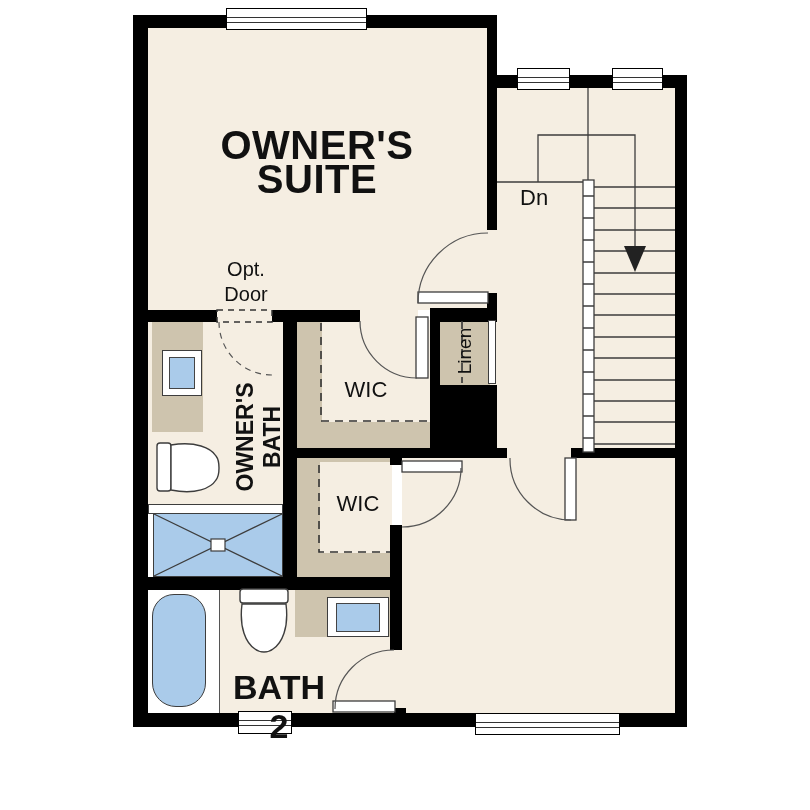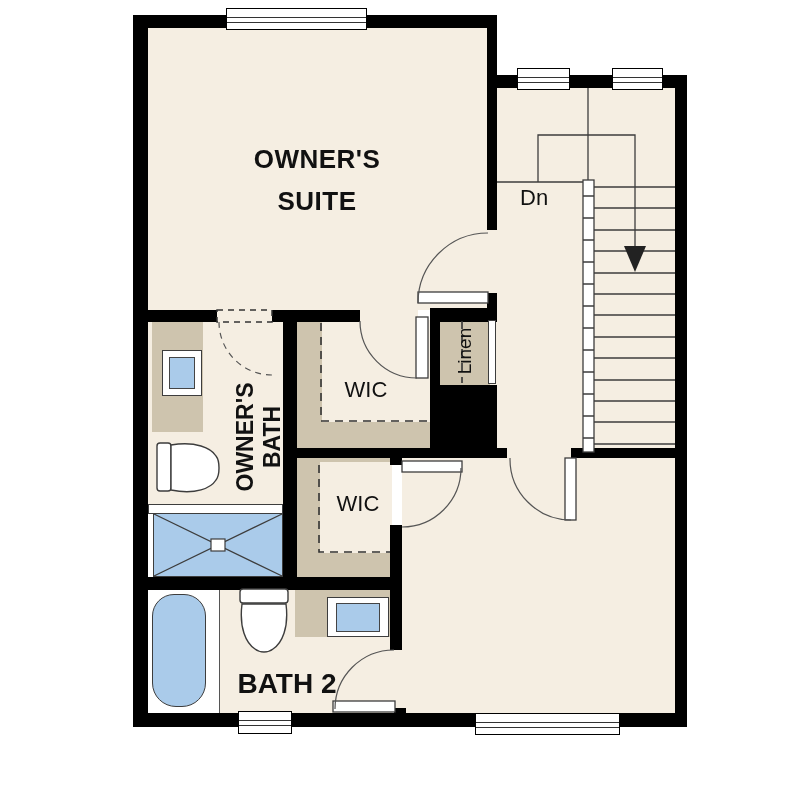--- a/index.html
+++ b/index.html
@@ -144,32 +144,36 @@
     </g>
 
     <g>
       <rect class="fix" x="157" y="443" width="14" height="48" rx="3"></rect>
       <path class="fix" d="M171,445 C196,441 211,448 216,456 C220,461 220,475 216,480 C211,488 196,495 171,490 Z"></path>
       <rect class="fix" x="240" y="589" width="48" height="14" rx="3"></rect>
       <path class="fix" d="M242,604 C239,628 246,643 255,649 C260,653 268,653 273,649 C282,643 289,628 286,604 Z"></path>
     </g>
   </svg>
 
-  <div class="lbl center bold" style="left:217px;top:138px;width:200px;font-size:26px;line-height:42px;letter-spacing:0.5px">OWNER'S SUITE</div>
+  <div class="lbl center bold" style="left:217px;top:128px;width:200px;font-size:40px;line-height:34px;letter-spacing:0.5px">OWNER'S SUITE</div>
 
   <div class="lbl center bold rot" style="left:184px;top:410px;width:150px;height:54px;font-size:23px;line-height:27px">
       <span style="display:block">OWNER'S</span>
       <span style="display:block">BATH</span>
     </div>
 
   <div class="lbl center" style="left:330px;top:377px;width:72px;font-size:22px">WIC</div>
   <div class="lbl center" style="left:322px;top:491px;width:72px;font-size:22px">WIC</div>
 
   <div class="lbl center rot" style="left:426px;top:339px;width:80px;height:24px;font-size:19px">Linen</div>
 
   <div class="lbl" style="left:520px;top:185px;font-size:22px">Dn</div>
 
+  <div class="lbl center" style="left:209px;top:257px;width:74px;font-size:20px;line-height:25px">
+      <span style="display:block">Opt.</span>
+      <span style="display:block">Door</span>
+    </div>
 
 
-  <div class="lbl center bold" style="left:232px;top:668px;width:110px;font-size:28px">BATH 2</div>
+  <div class="lbl center bold" style="left:224px;top:668px;width:110px;font-size:34px">BATH 2</div>
 
 
 </div>
 
 </body></html>

